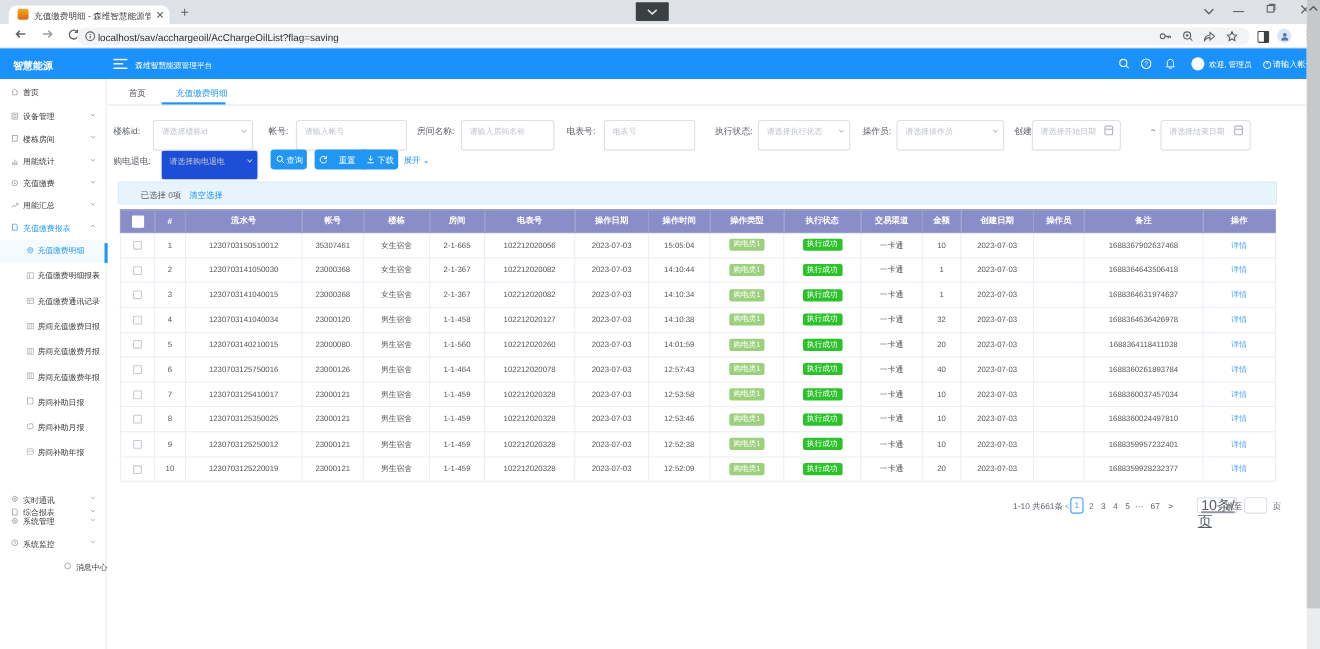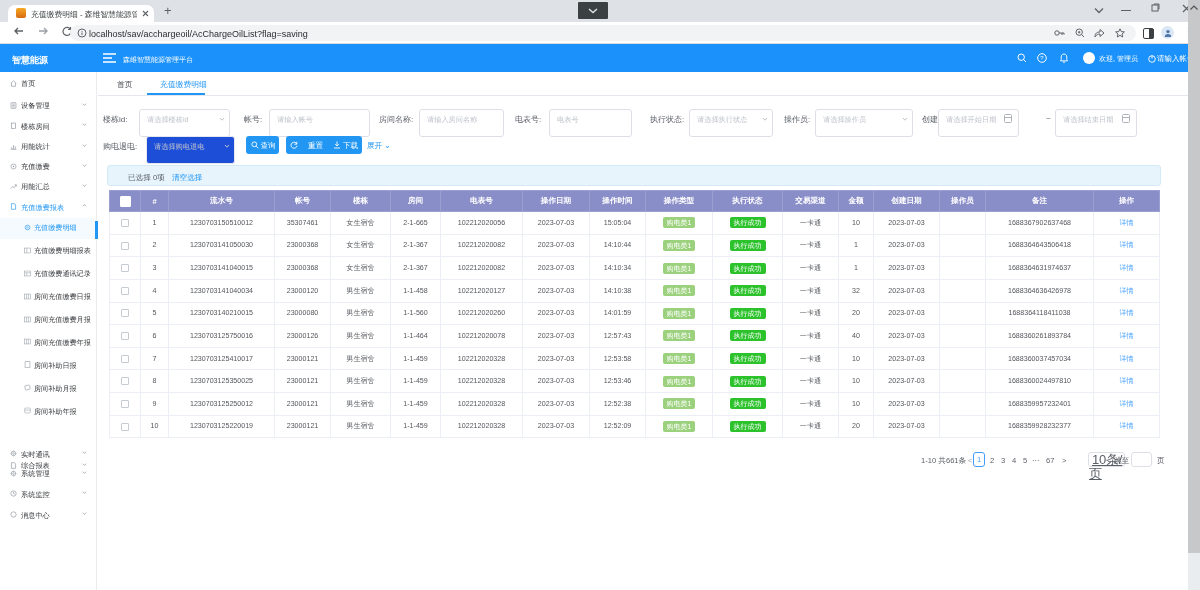--- a/index.html
+++ b/index.html
@@ -344,21 +344,21 @@
       <div class="mi" style="top:487.1px;">
         <svg class="ic" viewBox="0 0 10 10">
           <circle cx="5" cy="5" r="3.8" stroke="currentColor" fill="none" stroke-width="0.9"></circle>
           <path d="M5 2.8 V5 L6.8 6" stroke="currentColor" fill="none" stroke-width="0.9"></path>
         </svg>
         <span class="tx">系统监控</span>
         <svg class="ar" viewBox="0 0 6 6">
           <path d="M1 2 L3 4.2 L5 2" stroke="#9aa0a8" fill="none" stroke-width="0.9"></path>
         </svg>
       </div>
-      <div class="mi" style="top:508.1px;">
+      <div class="mi" style="top:508.1px;margin-left:48px;">
         <svg class="ic" viewBox="0 0 10 10">
           <circle cx="5" cy="5" r="3.8" stroke="currentColor" fill="none" stroke-width="0.9"></circle>
         </svg>
         <span class="tx">消息中心</span>
         <svg class="ar" viewBox="0 0 6 6">
           <path d="M1 2 L3 4.2 L5 2" stroke="#9aa0a8" fill="none" stroke-width="0.9"></path>
         </svg>
       </div>
     </div>
   <div class="abs" id="actbar"></div>

